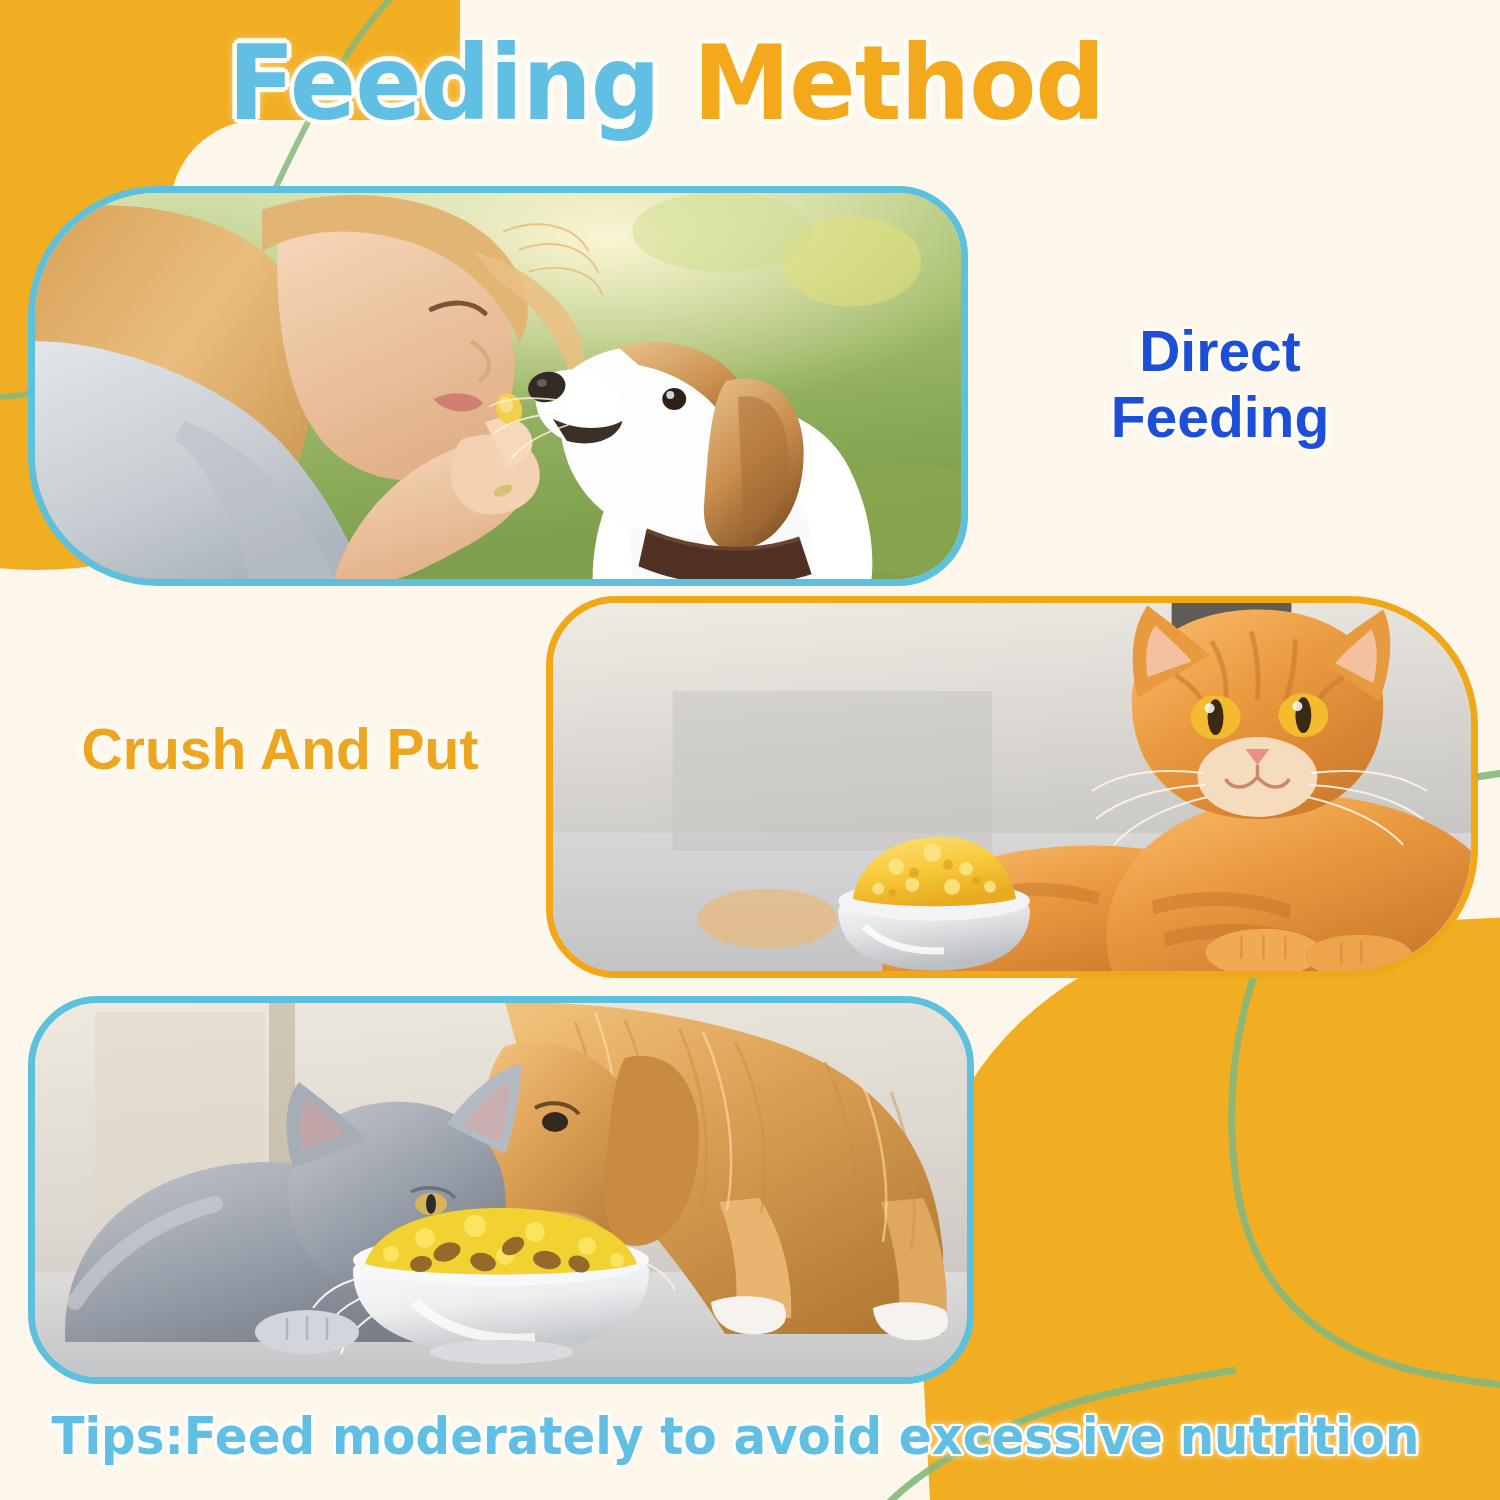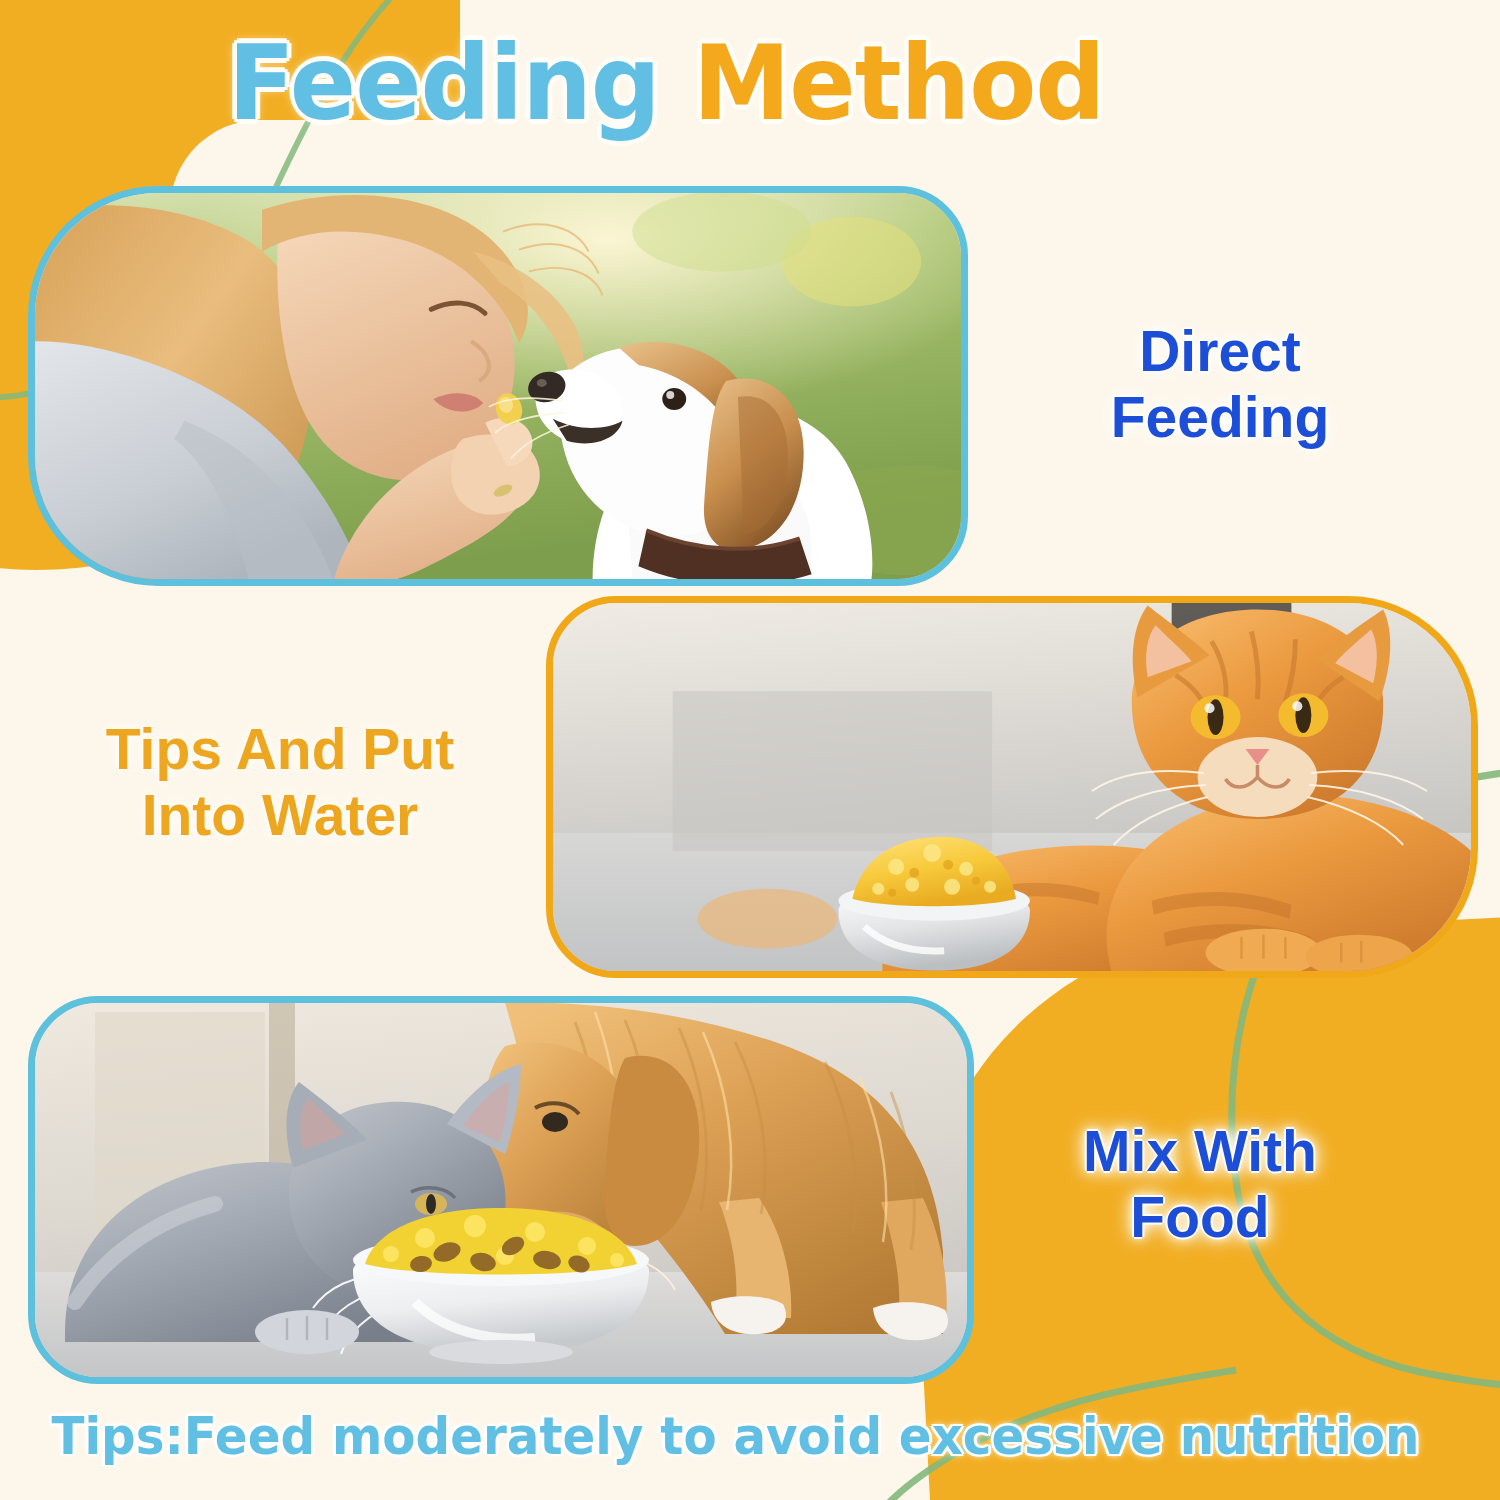--- a/index.html
+++ b/index.html
@@ -538,26 +538,21 @@
       </svg>
     </div>
   </div>
 
   <div class="label label-blue label-1">
     <div>Direct</div>
     <div>Feeding</div>
   </div>
 
   <div class="label label-orange label-2">
-    <div>Tips And Put</div>
-    <div>Into Water</div>
-  </div>
-
-  <div class="label label-blue label-3">
-    <div>Mix With</div>
-    <div>Food</div>
-  </div>
+    <div>Crush And Put</div>
+  </div>
+
 
   <div class="tips">
     <span class="tips-text">Tips:Feed moderately to avoid excessive nutrition</span>
   </div>
 
 </div>
 
 </body></html>

